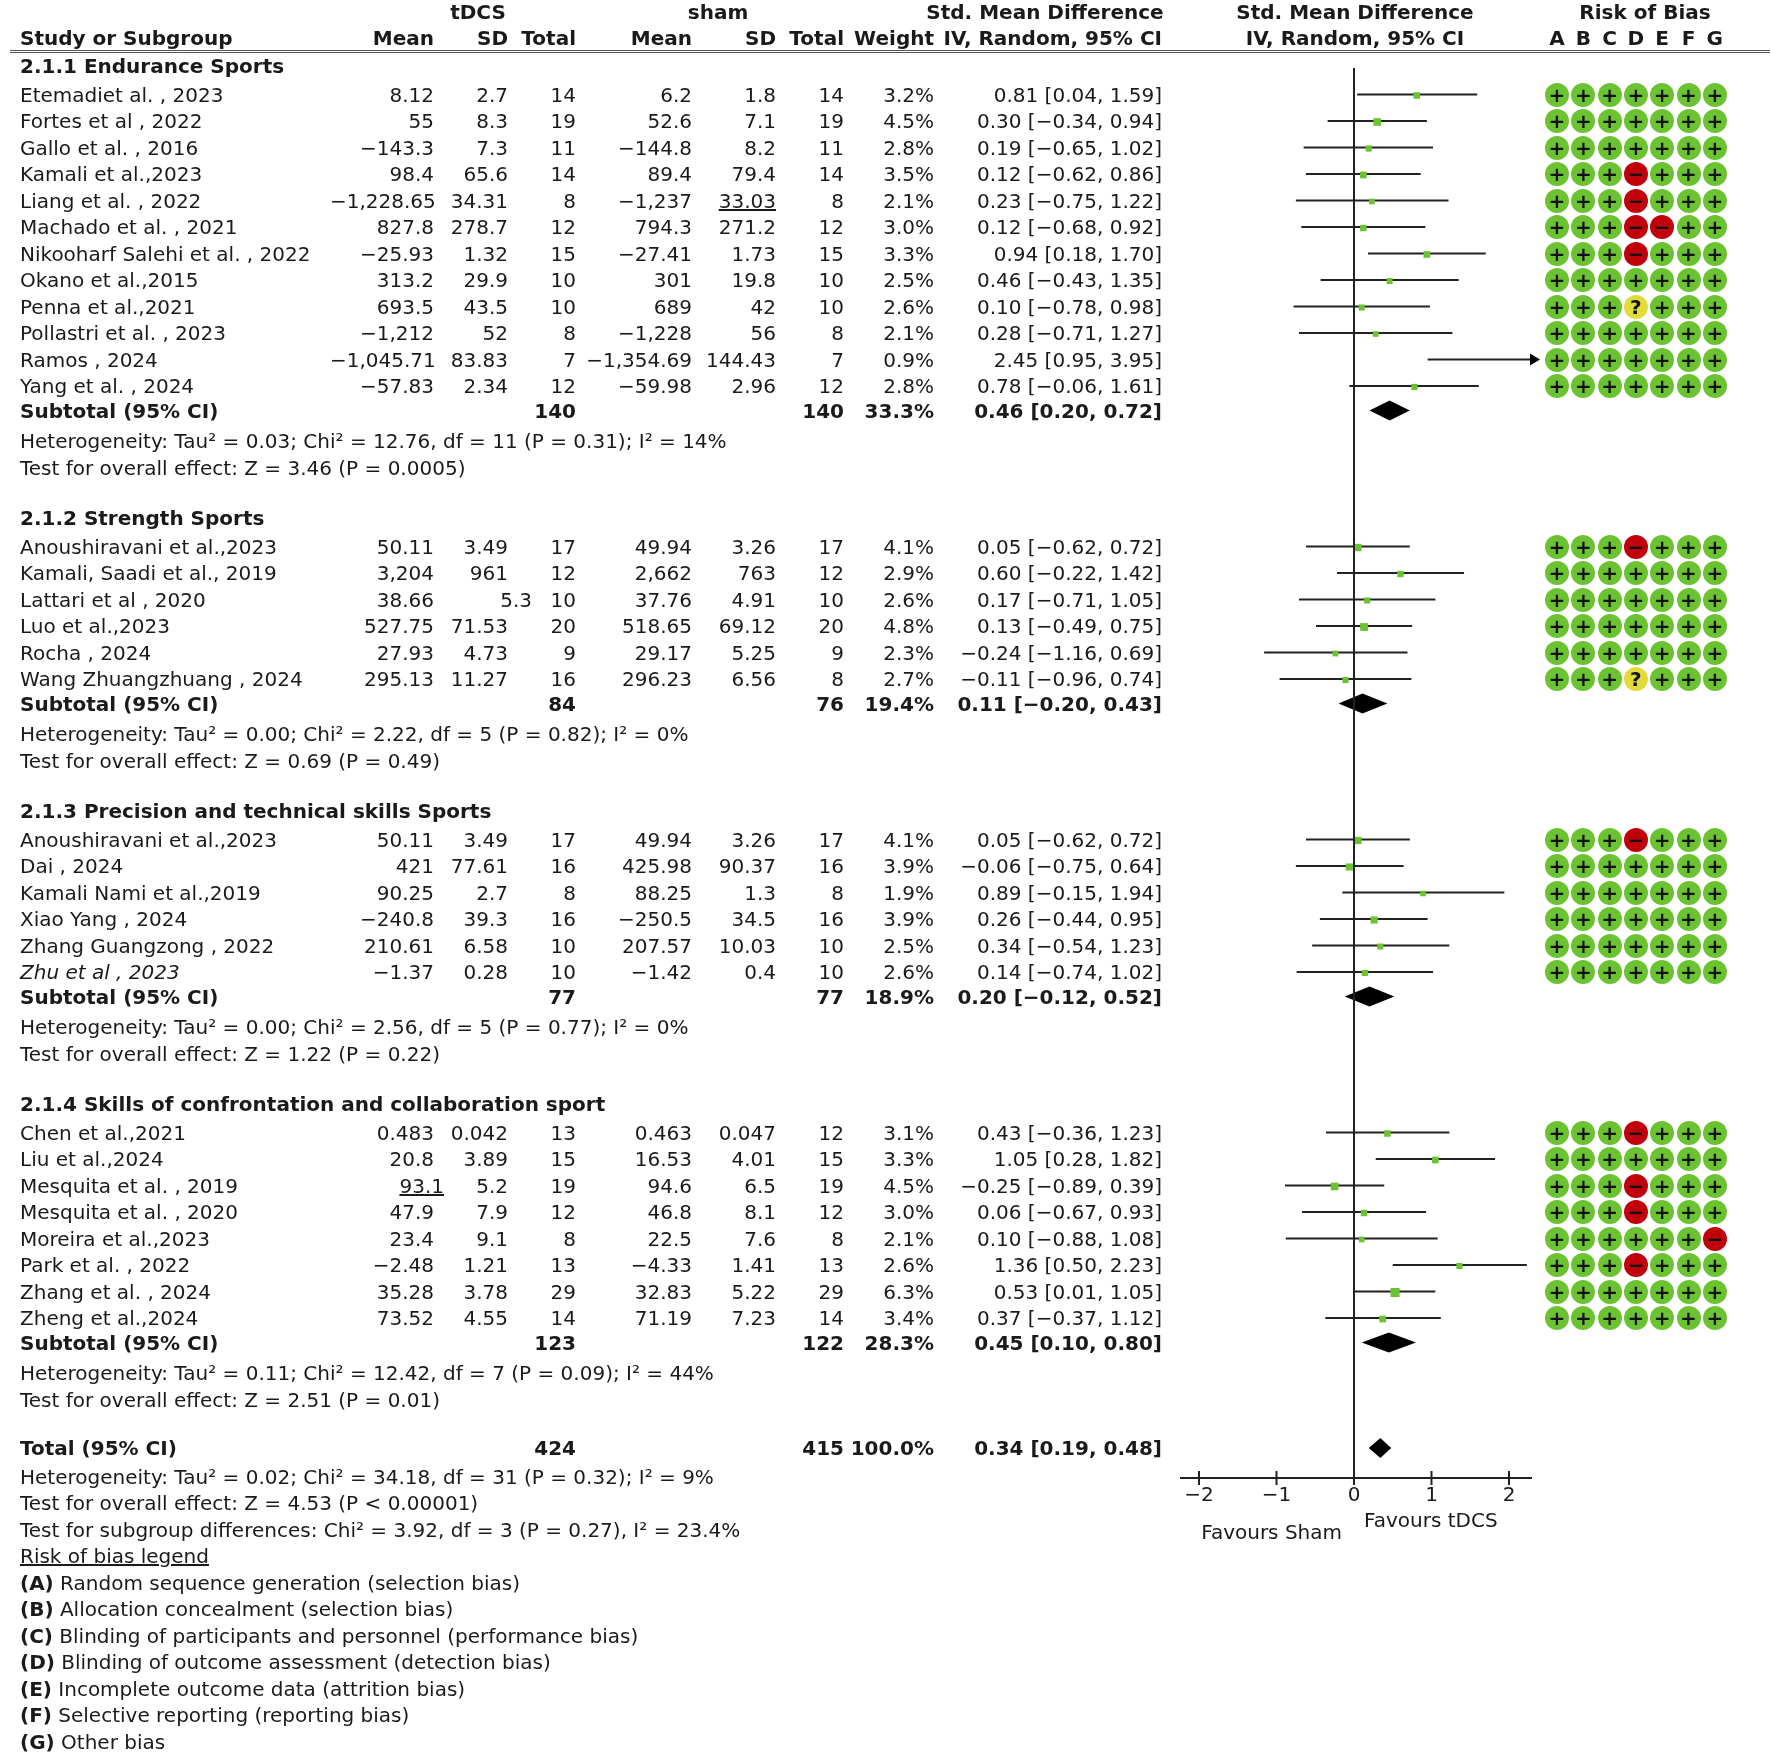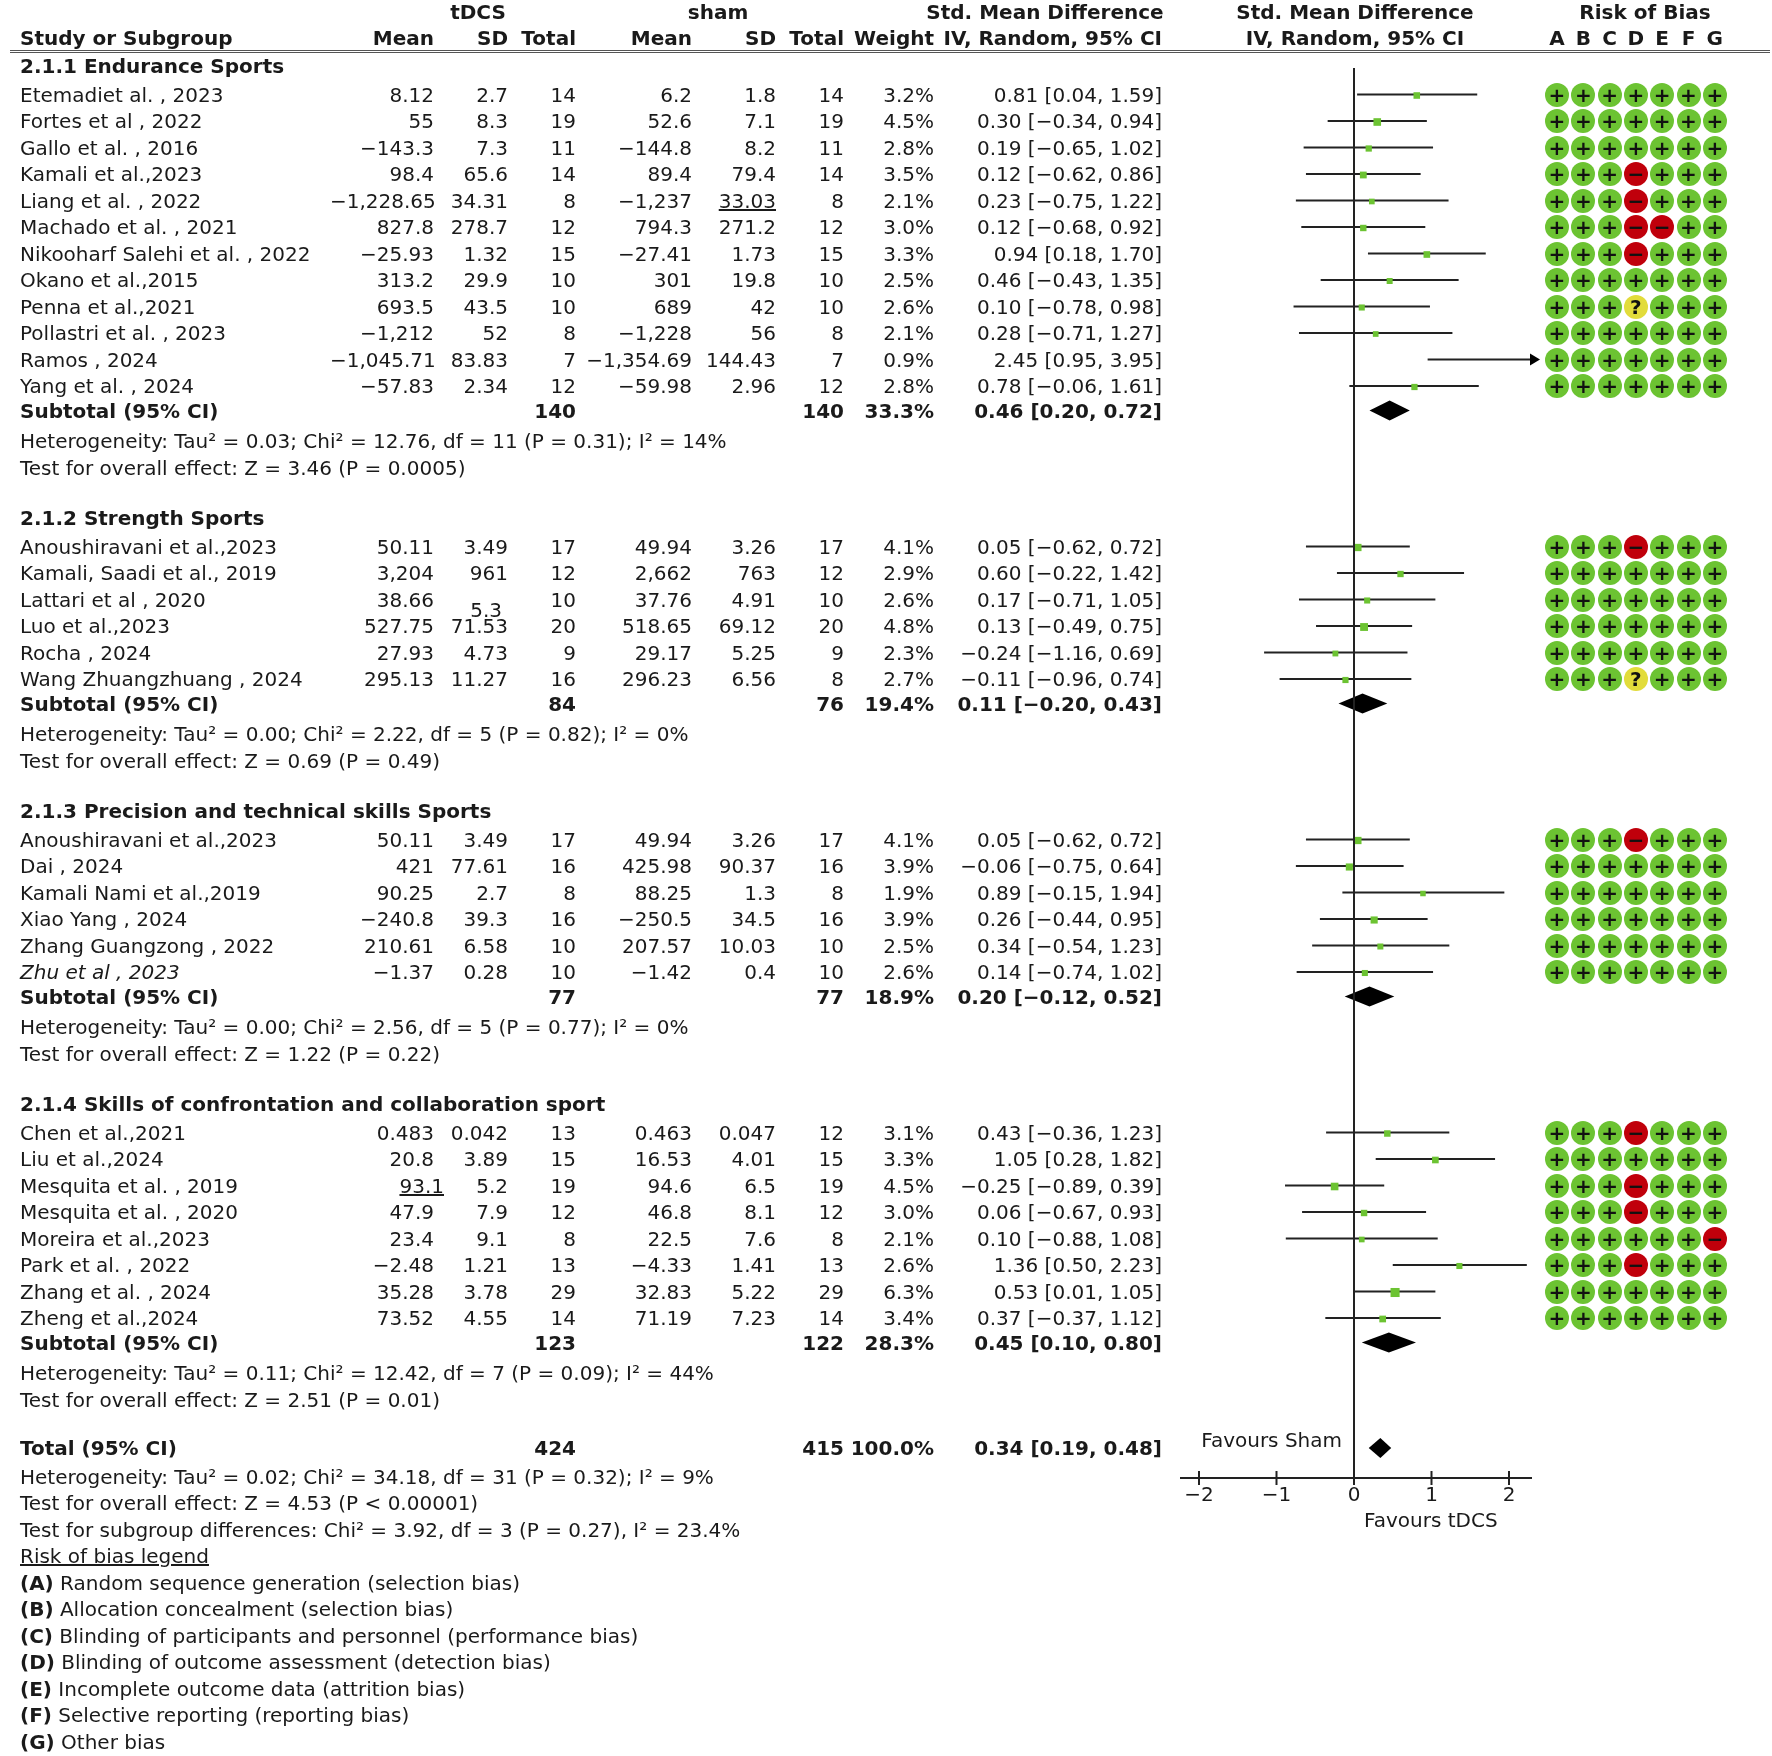--- a/index.html
+++ b/index.html
@@ -279,21 +279,21 @@
     <div class="abs r" style="left: 930px; top: 561px; width: 232px;">0.60 [−0.22, 1.42]</div>
     <div class="rob low" style="left: 1545px; top: 561px;">+</div>
     <div class="rob low" style="left: 1571.3px; top: 561px;">+</div>
     <div class="rob low" style="left: 1597.6px; top: 561px;">+</div>
     <div class="rob low" style="left: 1623.9px; top: 561px;">+</div>
     <div class="rob low" style="left: 1650.2px; top: 561px;">+</div>
     <div class="rob low" style="left: 1676.5px; top: 561px;">+</div>
     <div class="rob low" style="left: 1702.8px; top: 561px;">+</div>
     <div class="abs" style="left: 20px; top: 587.5px;">Lattari et al , 2020</div>
     <div class="abs r" style="left: 330px; top: 587.5px; width: 104px;">38.66</div>
-    <div class="abs r" style="left: 434px; top: 587.5px; width: 68px; margin-top: 10px;">5.3</div>
+    <div class="abs r" style="left: 464px; top: 587.5px; width: 68px;">5.3</div>
     <div class="abs r" style="left: 510px; top: 587.5px; width: 66px;">10</div>
     <div class="abs r" style="left: 580px; top: 587.5px; width: 112px;">37.76</div>
     <div class="abs r" style="left: 700px; top: 587.5px; width: 76px;">4.91</div>
     <div class="abs r" style="left: 780px; top: 587.5px; width: 64px;">10</div>
     <div class="abs r" style="left: 848px; top: 587.5px; width: 86px;">2.6%</div>
     <div class="abs r" style="left: 930px; top: 587.5px; width: 232px;">0.17 [−0.71, 1.05]</div>
     <div class="rob low" style="left: 1545px; top: 587.5px;">+</div>
     <div class="rob low" style="left: 1571.3px; top: 587.5px;">+</div>
     <div class="rob low" style="left: 1597.6px; top: 587.5px;">+</div>
     <div class="rob low" style="left: 1623.9px; top: 587.5px;">+</div>
@@ -609,21 +609,21 @@
     <div class="abs" style="left: 20px; top: 1623.5px;"><b>(C)</b><span> Blinding of participants and personnel (performance bias)</span></div>
     <div class="abs" style="left: 20px; top: 1650px;"><b>(D)</b><span> Blinding of outcome assessment (detection bias)</span></div>
     <div class="abs" style="left: 20px; top: 1676.5px;"><b>(E)</b><span> Incomplete outcome data (attrition bias)</span></div>
     <div class="abs" style="left: 20px; top: 1703px;"><b>(F)</b><span> Selective reporting (reporting bias)</span></div>
     <div class="abs" style="left: 20px; top: 1729.5px;"><b>(G)</b><span> Other bias</span></div>
     <div class="abs c" style="left: 1179px; top: 1482px; width: 40px;">−2</div>
     <div class="abs c" style="left: 1256.5px; top: 1482px; width: 40px;">−1</div>
     <div class="abs c" style="left: 1334px; top: 1482px; width: 40px;">0</div>
     <div class="abs c" style="left: 1411.5px; top: 1482px; width: 40px;">1</div>
     <div class="abs c" style="left: 1489px; top: 1482px; width: 40px;">2</div>
-    <div class="abs r" style="left: 0px; top: 1428px; width: 1342px;">Favours Sham</div>
+    <div class="abs r" style="left: 0px; top: 1520px; width: 1342px;">Favours Sham</div>
     <div class="abs" style="left: 1364px; top: 1508px;">Favours tDCS</div>
   </div>
 
 <svg id="plot" width="1772" height="1756">
     <line x1="1357.1" y1="94.5" x2="1477.225" y2="94.5" stroke="#222222" stroke-width="2"></line>
     <rect x="1413.4950000000001" y="92.22" width="6.5600000000000005" height="6.5600000000000005" fill="#6cc332"></rect>
     <line x1="1327.65" y1="121" x2="1426.85" y2="121" stroke="#222222" stroke-width="2"></line>
     <rect x="1373.45" y="118.2" width="7.6" height="7.6" fill="#6cc332"></rect>
     <line x1="1303.625" y1="147.5" x2="1433.05" y2="147.5" stroke="#222222" stroke-width="2"></line>
     <rect x="1365.605" y="145.38" width="6.24" height="6.24" fill="#6cc332"></rect>

